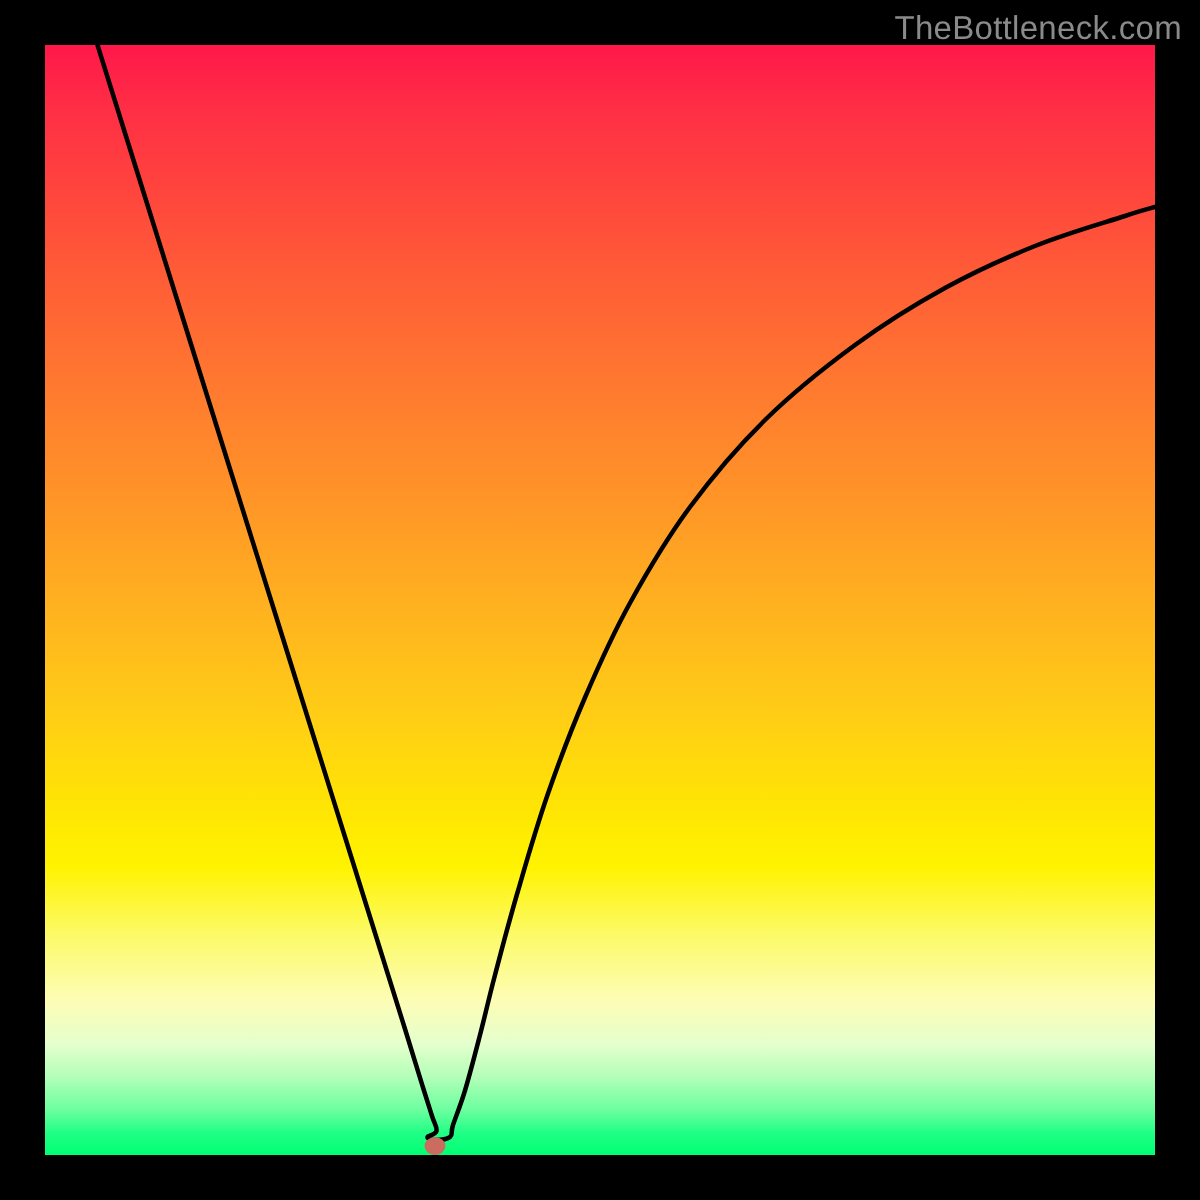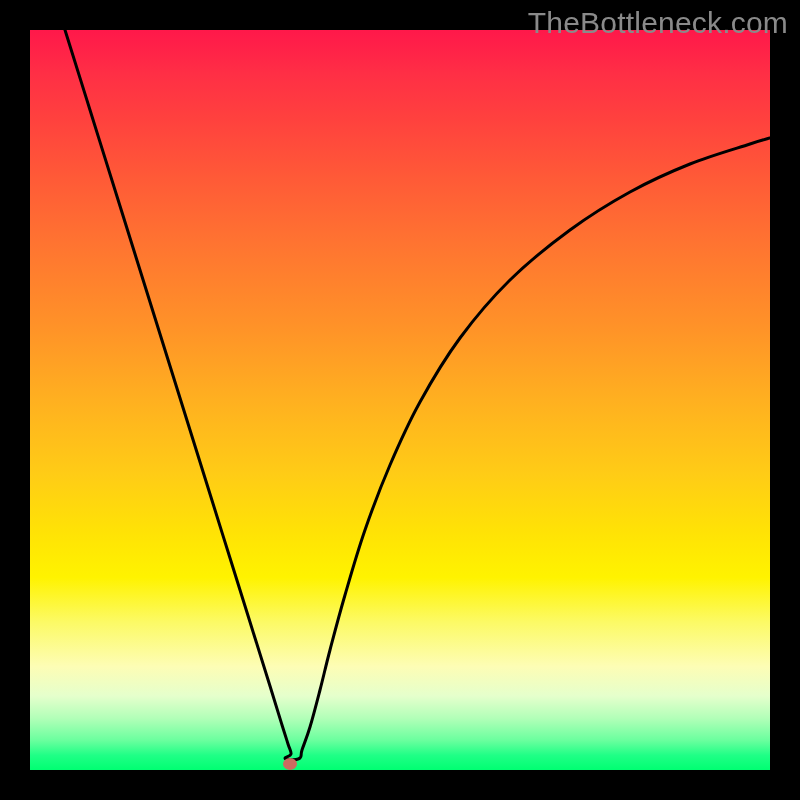--- a/index.html
+++ b/index.html
@@ -50,21 +50,21 @@
     top: 0;
     width: 740px;
     height: 740px;
     display: block;
   }
   .watermark {
     position: absolute;
     top: 6px;
     right: 12px;
     color: #8a8a8a;
-    font-size: 30px;
+    font-size: 22px;
     font-weight: 400;
     letter-spacing: 0.2px;
   }
 </style>
 </head>
 <body>
 
 <div class="frame">
   <div class="plot">
     <svg class="curve-svg" viewBox="0 0 740 740">

